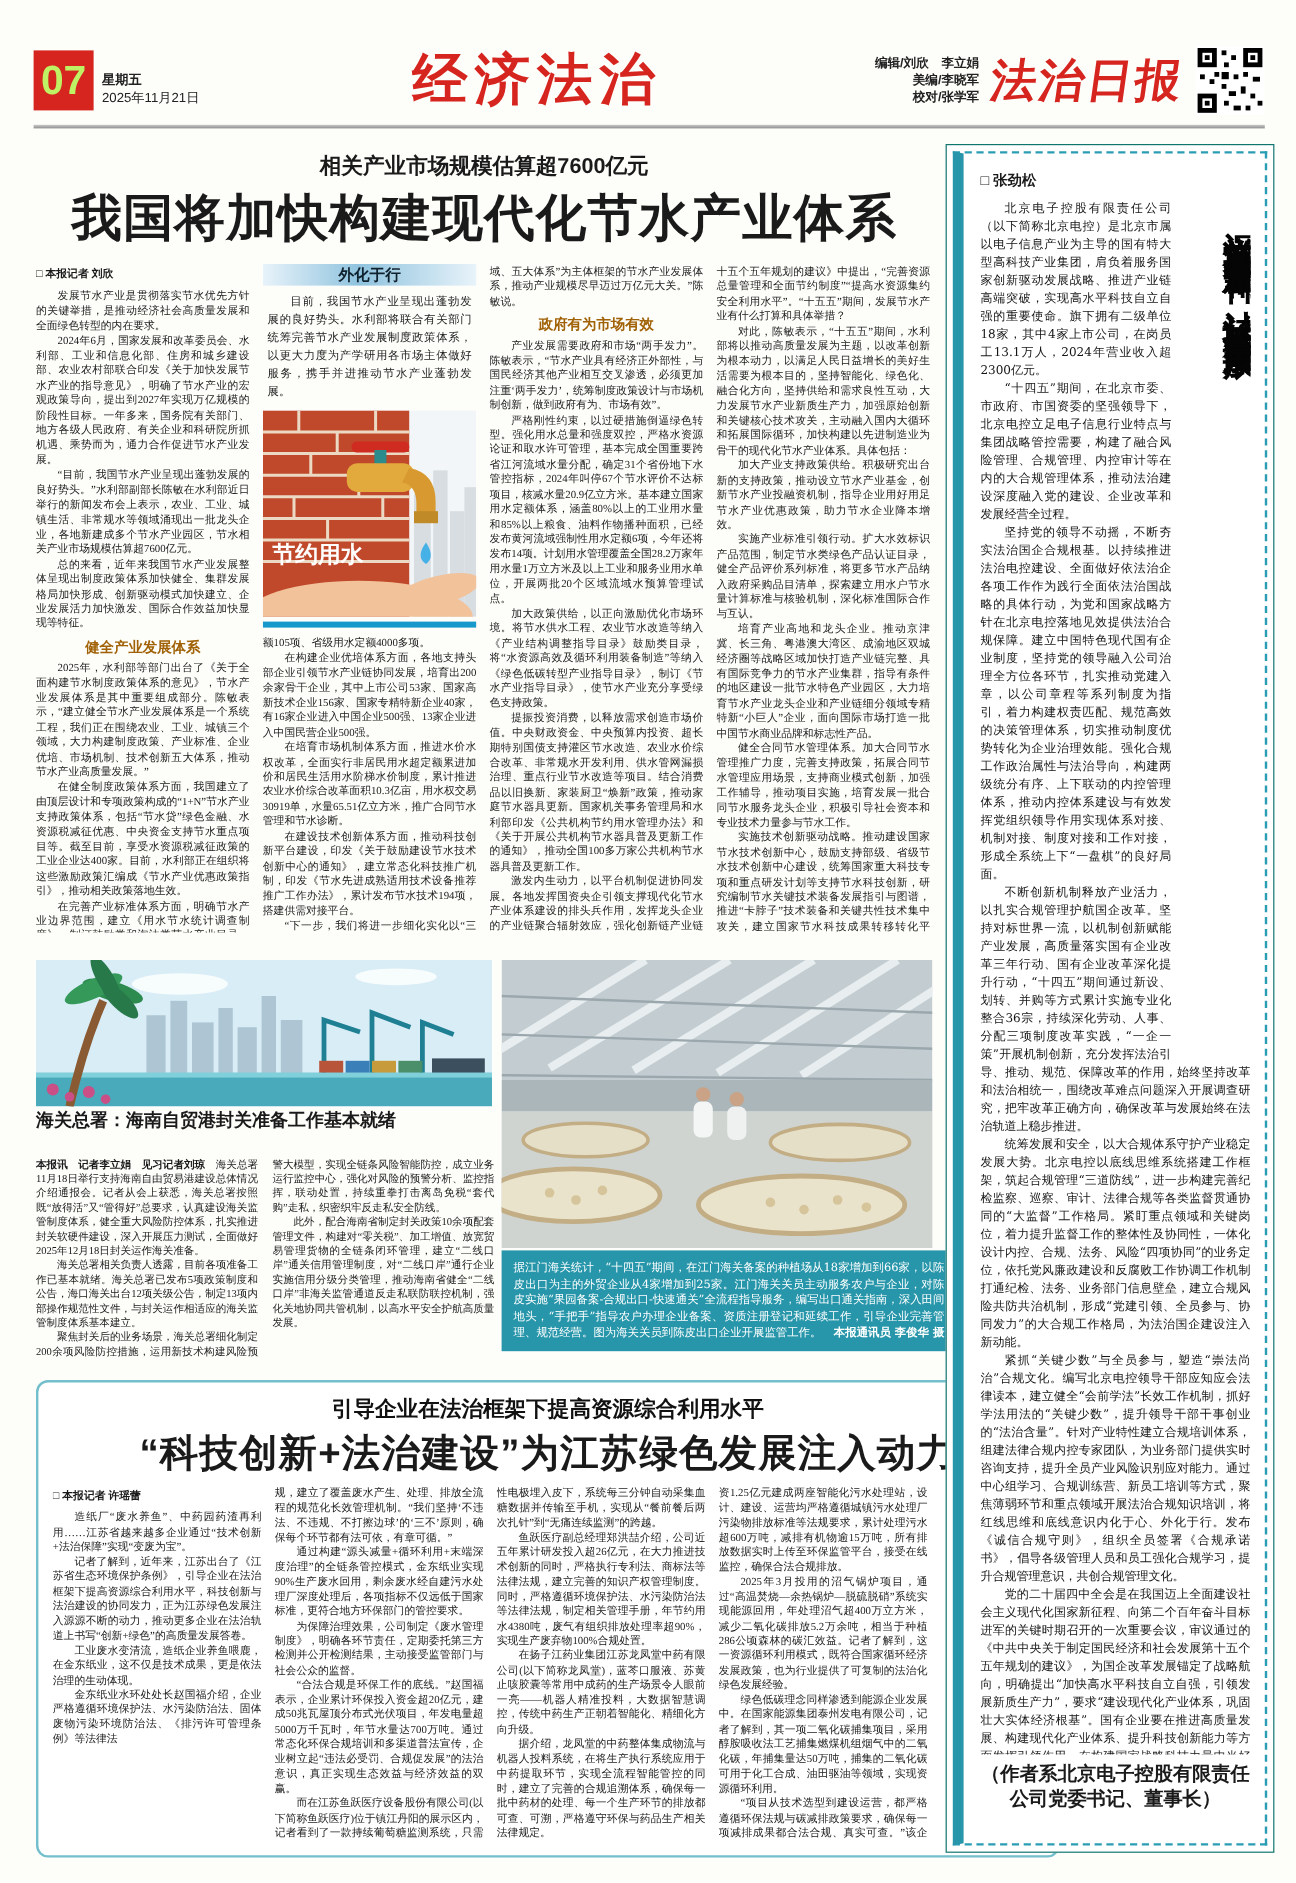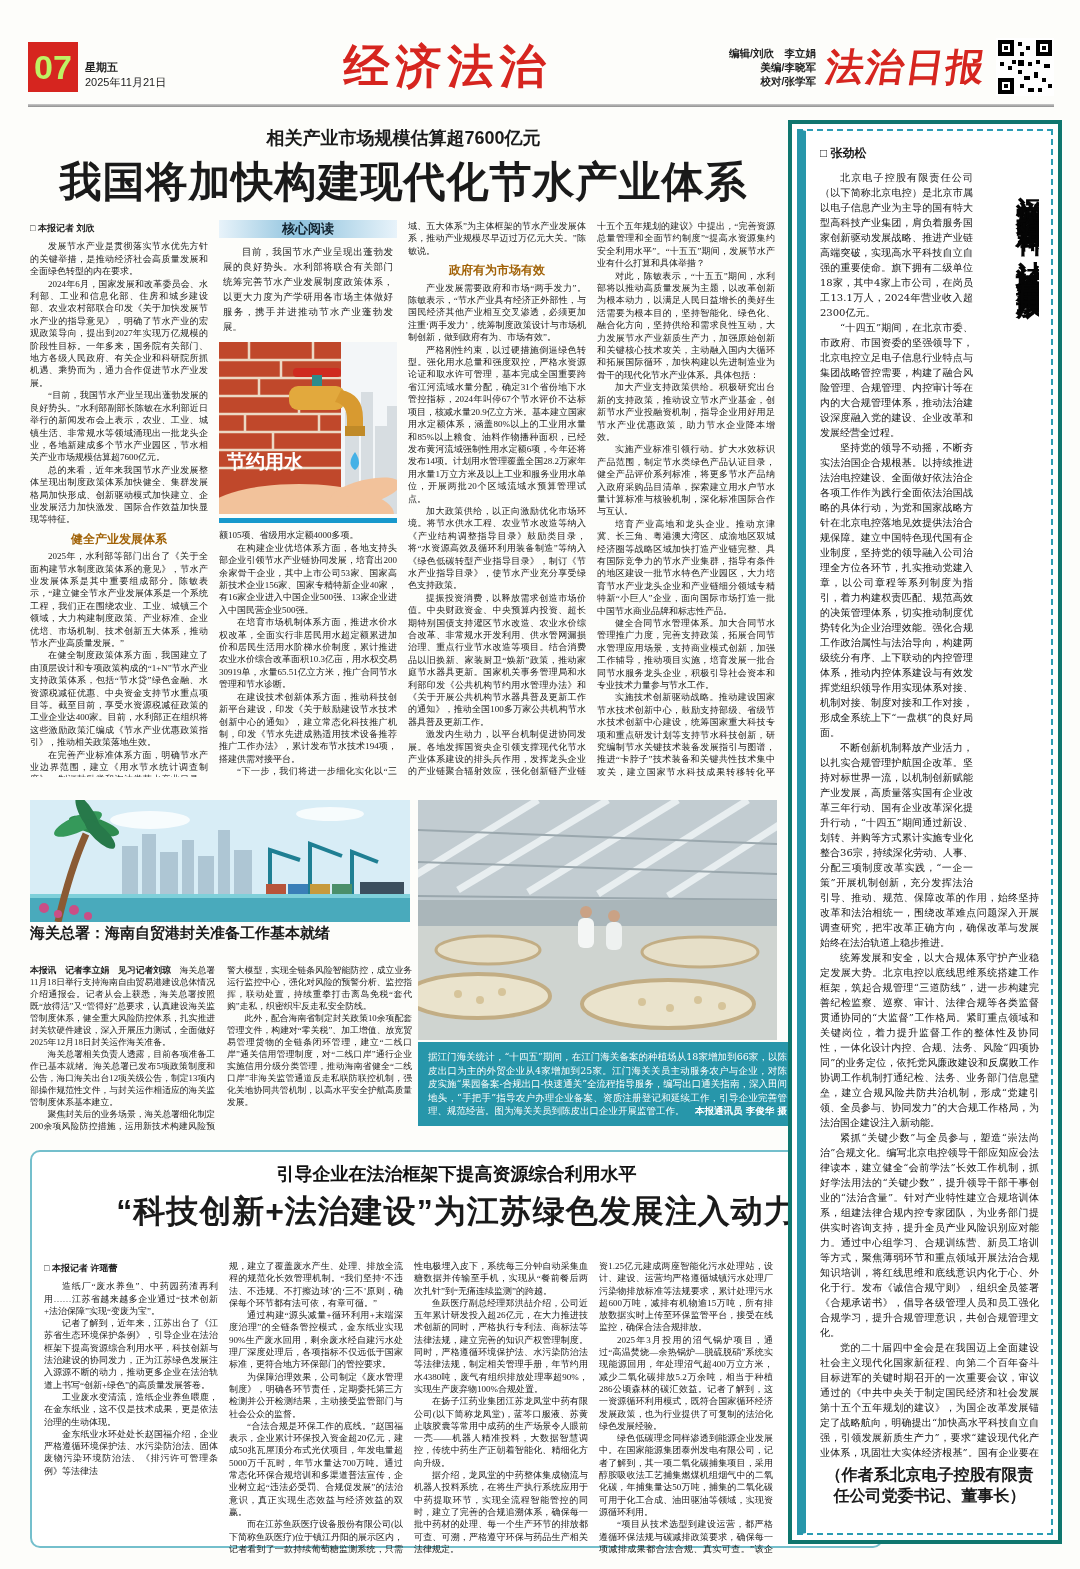--- a/index.html
+++ b/index.html
@@ -49,25 +49,25 @@
   .cust-head{left:30px;top:924px;width:382px;font-family:"Liberation Sans",sans-serif;font-weight:900;
              font-size:15px;white-space:nowrap;letter-spacing:0;}
   .cust-text{left:30px;top:964px;width:382px;height:180px;overflow:hidden;column-count:2;column-gap:12px;
              font-size:8.8px;line-height:12px;}
   .cust-text b{font-family:"Liberation Sans",sans-serif;}
   
   .bottom-box{left:30px;top:1150px;width:853px;height:398px;border:2px solid #74bfcc;border-radius:10px;
               box-sizing:border-box;padding:10px 12px 8px;background:#fff;}
   .b-kicker{text-align:center;font-family:"Liberation Sans",sans-serif;font-weight:bold;font-size:18px;color:#111;}
   .b-headline{text-align:center;font-family:"Liberation Sans",sans-serif;font-weight:900;font-size:32px;
-              letter-spacing:1px;margin:4px 0 26px;white-space:nowrap;}
+              letter-spacing:1px;margin:4px 0 4px;white-space:nowrap;}
   .b-cols{display:flex;gap:11px;}
   .b-col{width:174px;height:296px;overflow:hidden;font-size:9px;line-height:12.3px;}
   
-  .sidebar{left:788px;top:120px;width:274px;height:1424px;border:4px solid #0f766e;box-sizing:border-box;
+  .sidebar{left:788px;top:120px;width:274px;height:1424px;border:1px solid #0f766e;box-sizing:border-box;
            padding:5px;background:#fff;}
   .side-inner{border:2px dashed #2a9db4;border-left:9px solid #2796aa;box-sizing:border-box;height:100%;
               padding:12px 12px 10px 14px;overflow:hidden;display:flex;flex-direction:column;}
   .side-author{font-family:"Liberation Sans",sans-serif;font-weight:bold;font-size:12px;margin:2px 0 8px;}
   .side-body{flex:1;overflow:hidden;font-family:"DejaVu Serif",serif;font-size:10px;line-height:15px;
              text-align:justify;color:#151515;}
   .side-body p{margin:0;text-indent:2em;}
   .v-title{float:right;writing-mode:vertical-rl;width:56px;height:700px;margin:2px 0 10px 10px;
            font-family:"Liberation Sans",sans-serif;font-weight:900;font-size:31px;letter-spacing:3px;
            color:#050505;overflow:hidden;}
@@ -140,21 +140,21 @@
         <p class="p">2024年6月，国家发展和改革委员会、水利部、工业和信息化部、住房和城乡建设部、农业农村部联合印发《关于加快发展节水产业的指导意见》，明确了节水产业的宏观政策导向，提出到2027年实现万亿规模的阶段性目标。一年多来，国务院有关部门、地方各级人民政府、有关企业和科研院所抓机遇、乘势而为，通力合作促进节水产业发展。</p>
         <p class="p">“目前，我国节水产业呈现出蓬勃发展的良好势头。”水利部副部长陈敏在水利部近日举行的新闻发布会上表示，农业、工业、城镇生活、非常规水等领域涌现出一批龙头企业，各地新建成多个节水产业园区，节水相关产业市场规模估算超7600亿元。</p>
         <p class="p">总的来看，近年来我国节水产业发展整体呈现出制度政策体系加快健全、集群发展格局加快形成、创新驱动模式加快建立、企业发展活力加快激发、国际合作效益加快显现等特征。</p>
         <p class="sub">健全产业发展体系</p>
         <p class="p">2025年，水利部等部门出台了《关于全面构建节水制度政策体系的意见》，节水产业发展体系是其中重要组成部分。陈敏表示，“建立健全节水产业发展体系是一个系统工程，我们正在围绕农业、工业、城镇三个领域，大力构建制度政策、产业标准、企业优培、市场机制、技术创新五大体系，推动节水产业高质量发展。”</p>
         <p class="p">在健全制度政策体系方面，我国建立了由顶层设计和专项政策构成的“1+N”节水产业支持政策体系，包括“节水贷”绿色金融、水资源税减征优惠、中央资金支持节水重点项目等。截至目前，享受水资源税减征政策的工业企业达400家。目前，水利部正在组织将这些激励政策汇编成《节水产业优惠政策指引》，推动相关政策落地生效。</p>
         <p class="p">在完善产业标准体系方面，明确节水产业边界范围，建立《用水节水统计调查制度》，制订鼓励类和淘汰类节水产业目录，推进融入绿色产品体系，将节水产品纳入绿色产品认证体系，发布四批水效标识产品目录，强化定额管理，制定国家用水定</p>
       </div>
     <div class="col">
       <div>
-        <div class="corebar">核心阅读</div>
+        <div class="corebar">外化于行</div>
         <div class="coretext">目前，我国节水产业呈现出蓬勃发展的良好势头。水利部将联合有关部门统筹完善节水产业发展制度政策体系，以更大力度为产学研用各市场主体做好服务，携手并进推动节水产业蓬勃发展。</div>
       </div>
       <svg class="illus" viewBox="0 0 178 172">
         <rect width="178" height="172" fill="#f3f6f8"></rect>
         <g fill="#d7dde1">
           <rect x="126" y="70" width="14" height="102"></rect>
             <rect x="142" y="50" width="12" height="122"></rect>
           <rect x="156" y="84" width="12" height="88"></rect>
             <rect x="168" y="64" width="10" height="108"></rect>
         </g>

